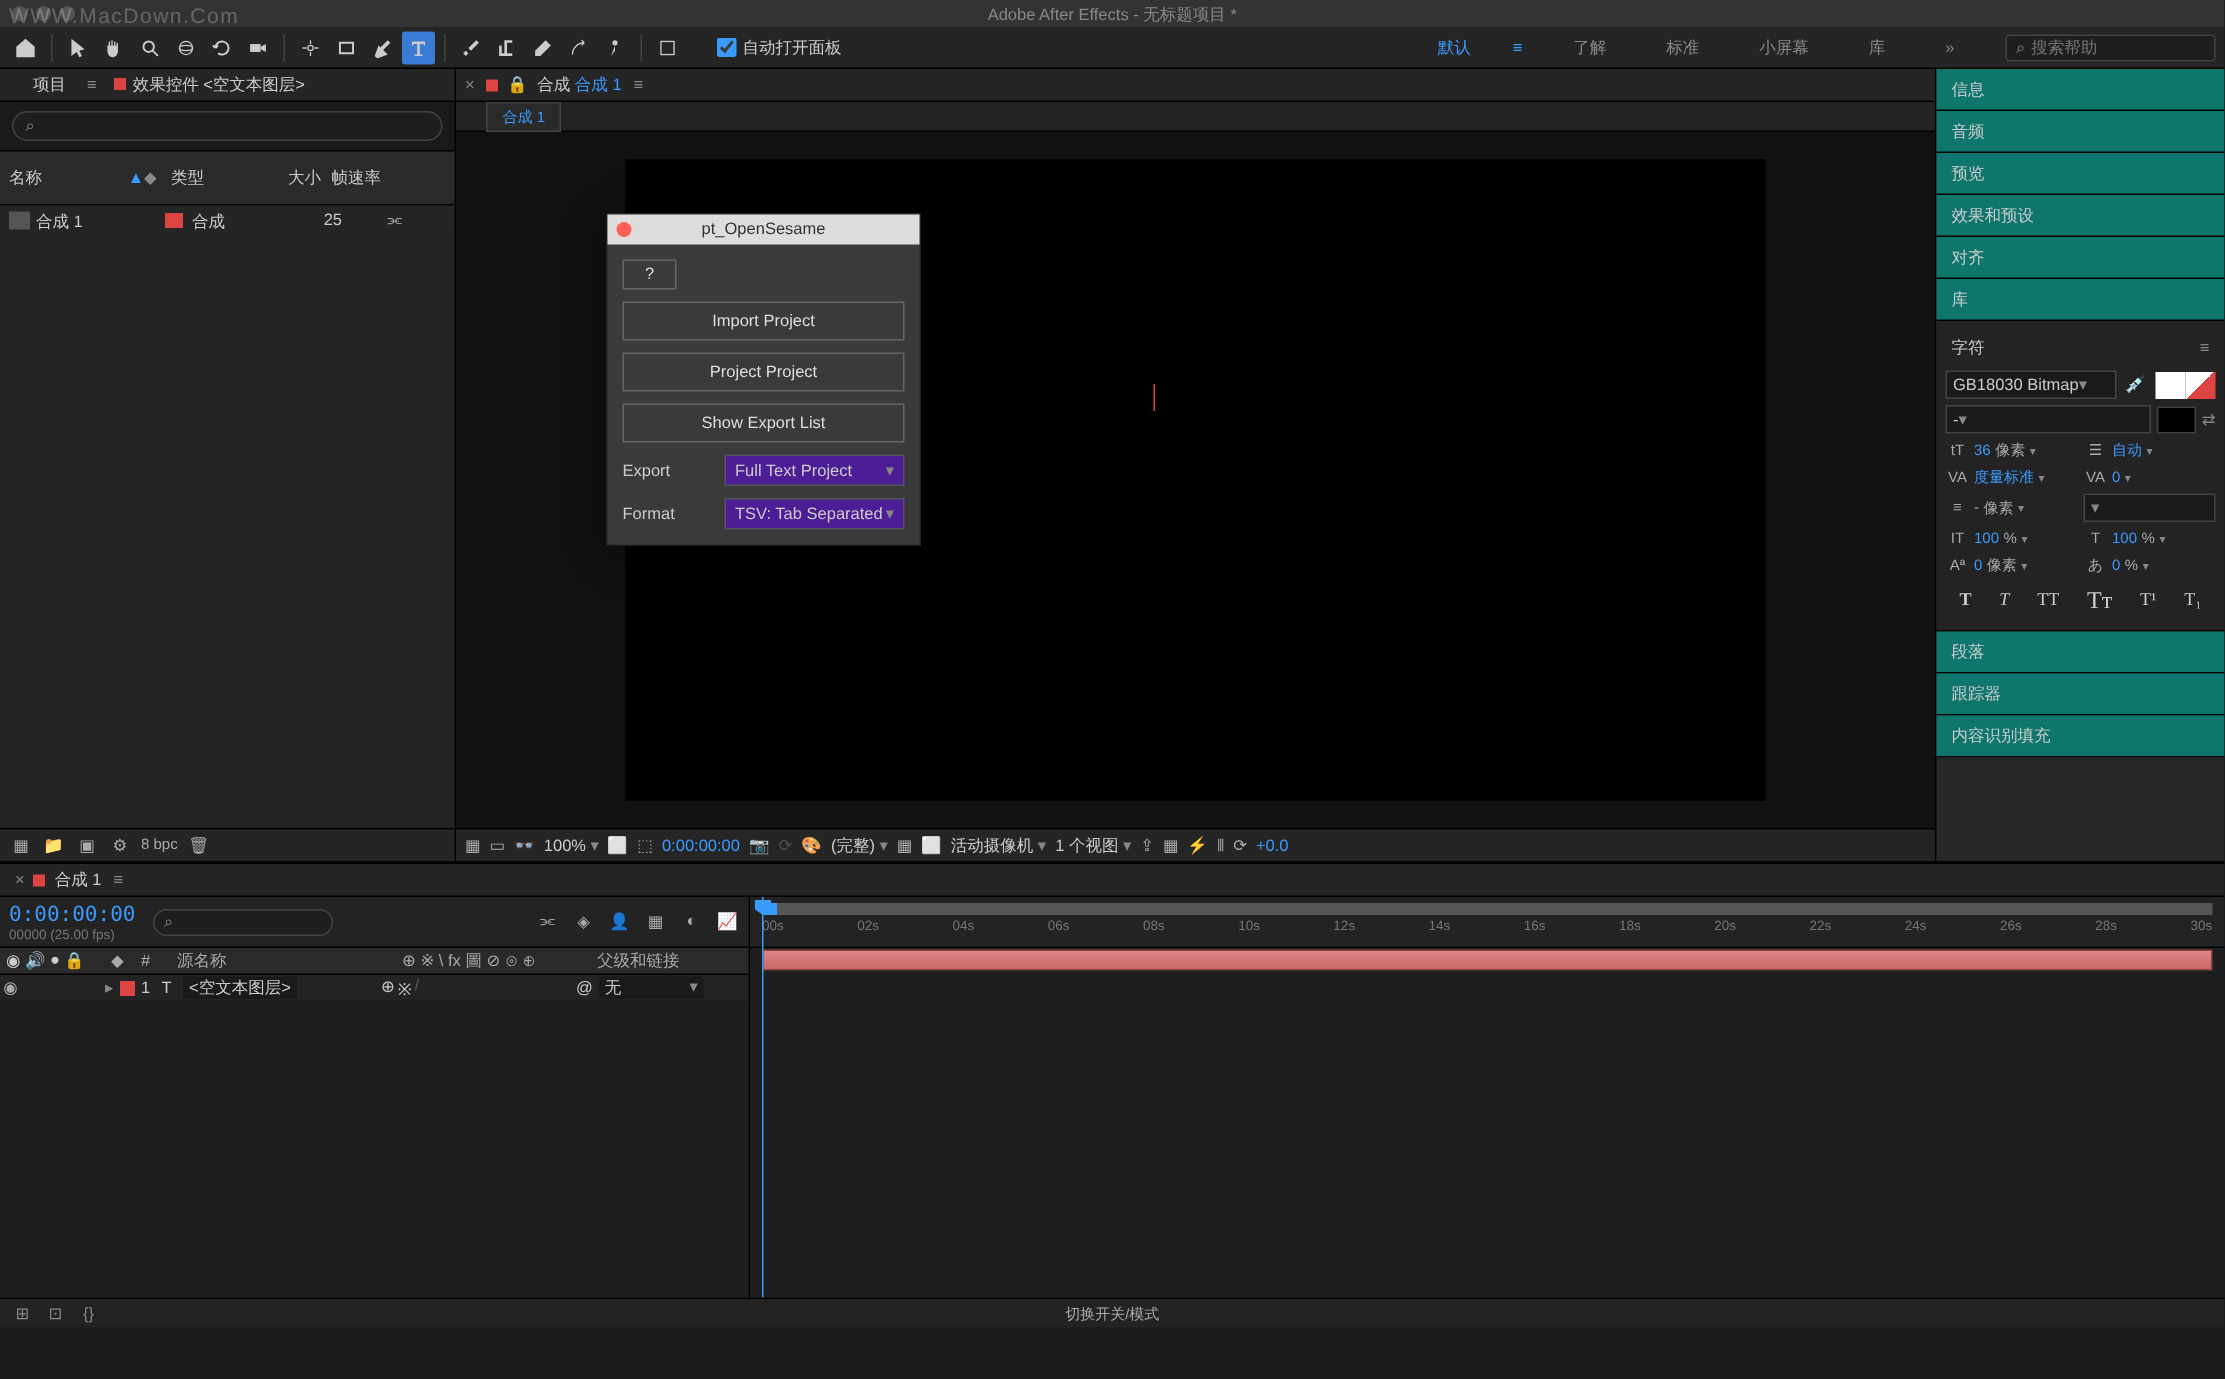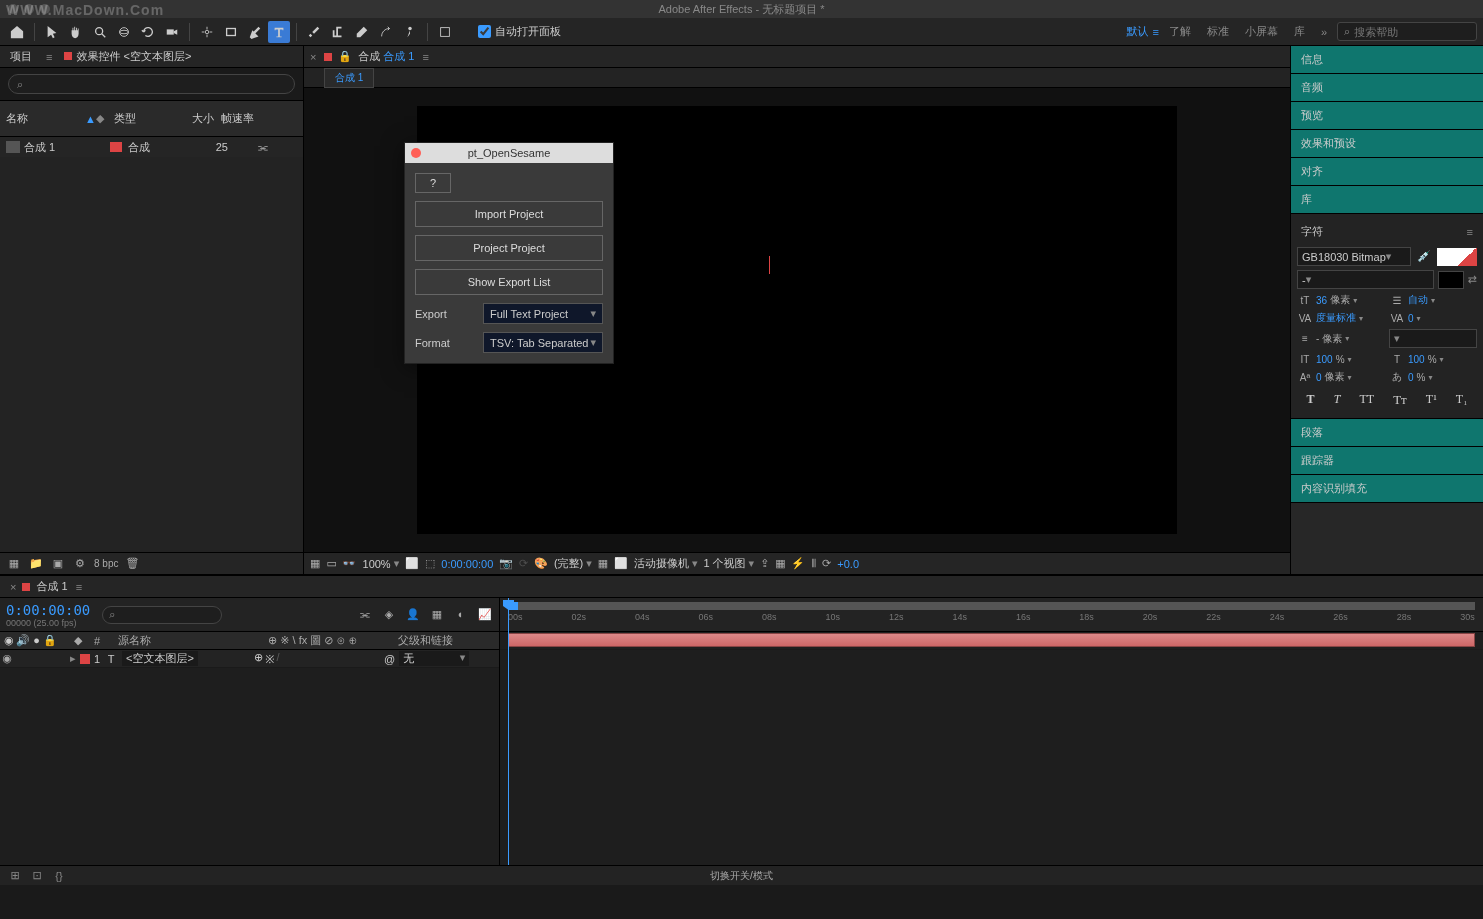--- a/index.html
+++ b/index.html
@@ -6,32 +6,32 @@
 body{background:#1a1a1a;width:1483px;height:919px;overflow:hidden;position:relative}
 .titlebar{height:18px;background:#333;display:flex;align-items:center;position:relative}
 .traffic{display:flex;gap:6px;padding-left:8px}
 .traffic span{width:10px;height:10px;border-radius:50%;background:#555}
 .titlebar-title{position:absolute;left:50%;transform:translateX(-50%);color:#888;font-size:11px}
 .toolbar{height:28px;background:#252525;border-bottom:1px solid #000;display:flex;align-items:center;padding:0 6px;gap:2px}
 .tool{width:22px;height:22px;display:flex;align-items:center;justify-content:center;border-radius:2px;color:#ccc}
 .tool.active{background:#3a7bd5;color:#fff}
 .tool svg{width:14px;height:14px}
 .divider{width:1px;height:18px;background:#444;margin:0 4px}
-.toolbar-right{margin-left:auto;display:flex;align-items:center;gap:4px}
+.toolbar-right{margin-left:auto;display:flex;align-items:center;gap:28px}
 .ws-tab{color:#888;padding:0 6px;cursor:pointer}
 .ws-tab.active{color:#3a9bff}
 .ws-hamburger{color:#3a9bff;margin-left:-6px}
 .search-help{display:flex;align-items:center;background:#1e1e1e;border:1px solid #444;border-radius:3px;padding:2px 6px;width:140px}
 .search-help input{background:none;border:none;color:#ccc;width:100%;outline:none;font-size:11px}
 .checkbox-label{display:flex;align-items:center;gap:4px;color:#ccc;margin-left:20px}
 .checkbox-label input{accent-color:#3a9bff}
 
 .main{display:flex;height:528px}
 .left-col{width:304px;display:flex;flex-direction:column;border-right:1px solid #000}
-.panel-tabs{height:22px;background:#252525;display:flex;align-items:center;padding:0 6px;gap:8px;border-bottom:1px solid #000}
+.panel-tabs{height:22px;background:#252525;display:flex;align-items:center;padding:0 18px;gap:8px;border-bottom:1px solid #000}
 .panel-tab{color:#ccc;padding:2px 4px}
 .panel-tab.faded{color:#888}
 .hamburger{color:#888;margin-left:2px}
 .red-sq{width:8px;height:8px;background:#d44;display:inline-block;margin-right:4px}
 .proj-info{display:flex;padding:8px;gap:8px}
 .thumb{width:100px;height:56px;background:#000;border:1px solid #333}
 .proj-meta{display:flex;flex-direction:column;gap:2px;color:#aaa;font-size:10px}
 .proj-meta .name{color:#ccc;font-size:11px}
 .proj-search{margin:6px 8px;background:#1e1e1e;border:1px solid #444;border-radius:10px;padding:2px 8px;display:flex;align-items:center;height:20px}
 .proj-search input{background:none;border:none;outline:none;color:#ccc;width:100%}
@@ -136,23 +136,23 @@
 
 .dialog{position:absolute;left:404px;top:142px;width:210px;background:#3a3a3a;border:1px solid #222;box-shadow:0 4px 20px rgba(0,0,0,.5);z-index:100}
 .dialog-title{height:20px;background:#ddd;display:flex;align-items:center;position:relative}
 .dialog-title .close{width:10px;height:10px;border-radius:50%;background:#ff5f56;margin-left:6px}
 .dialog-title .dtxt{position:absolute;left:50%;transform:translateX(-50%);color:#333;font-size:11px}
 .dialog-body{padding:10px;display:flex;flex-direction:column;gap:8px}
 .dlg-btn{border:1px solid #666;background:#3a3a3a;color:#ddd;padding:6px;text-align:center;cursor:pointer;font-size:11px}
 .dlg-btn.small{width:36px;padding:3px 0}
 .dlg-row{display:flex;align-items:center;gap:24px}
 .dlg-label{width:44px;color:#ccc;font-size:11px}
-.dlg-dd{flex:1;background:#0f172a;border:1px solid #555;padding:3px 6px;display:flex;justify-content:space-between;align-items:center;font-size:11px}
-
-.watermark{position:absolute;top:2px;left:6px;color:rgba(255,255,255,.25);font-size:14px;font-weight:bold;letter-spacing:1px;z-index:200;pointer-events:none}
+.dlg-dd{flex:1;background:#4c1d95;border:1px solid #555;padding:3px 6px;display:flex;justify-content:space-between;align-items:center;font-size:11px}
+
+.watermark{position:absolute;top:2px;left:6px;color:rgba(255,255,255,.25);font-size:14px;font-weight:normal;letter-spacing:1px;z-index:200;pointer-events:none}
 </style>
 </head>
 <body>
 
 <div class="watermark">WWW.MacDown.Com</div>
 
 <div class="titlebar">
   <div class="traffic">
       <span></span>
       <span></span>
@@ -463,21 +463,21 @@
             <span class="tiny-icon">あ</span>
             <span class="blue-val">0</span>
             <span class="gray-val">%</span>
             <span class="dd-arrow">▾</span>
           </div>
       </div>
       <div class="style-row">
         <span class="style-btn" style="font-weight:bold">T</span>
         <span class="style-btn" style="font-style:italic">T</span>
         <span class="style-btn">TT</span>
-        <span class="style-btn" style="font-size:13px">Tᴛ</span>
+        <span class="style-btn" style="font-size:16px">Tᴛ</span>
         <span class="style-btn">T¹</span>
         <span class="style-btn">T₁</span>
       </div>
     </div>
     <div class="rpanel">段落</div>
     <div class="rpanel">跟踪器</div>
     <div class="rpanel">内容识别填充</div>
   </div>
 </div>
 

